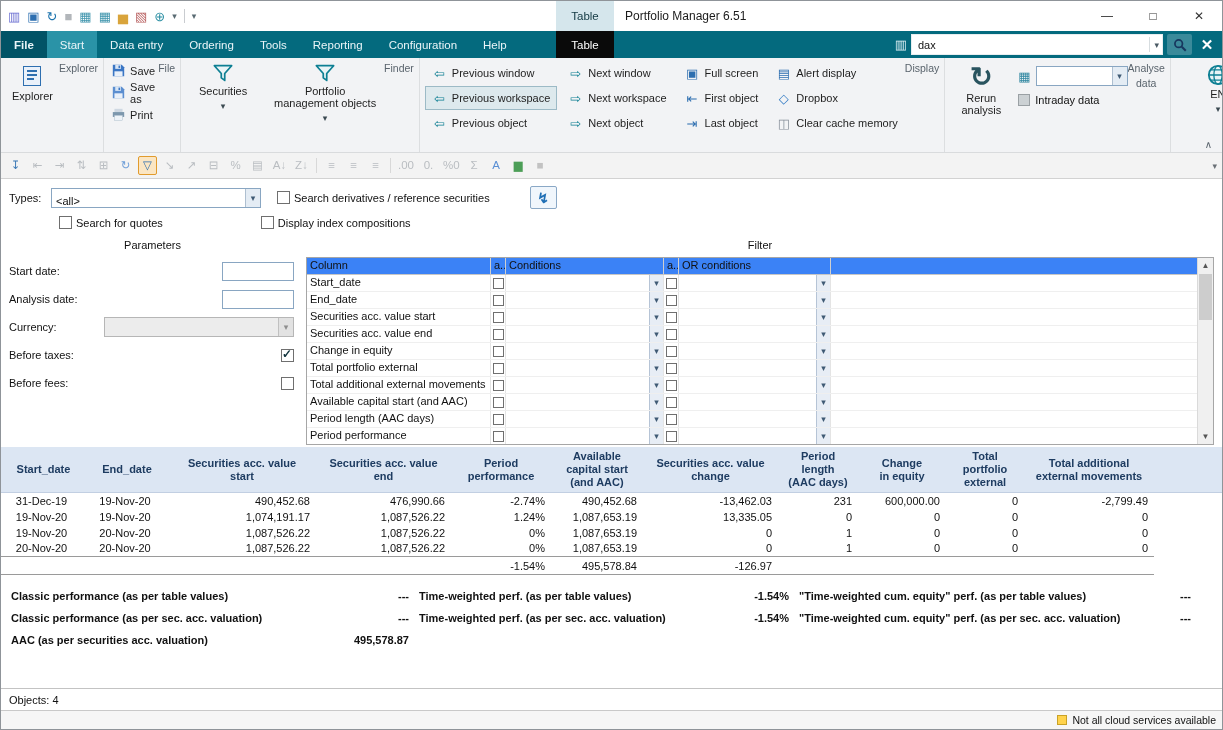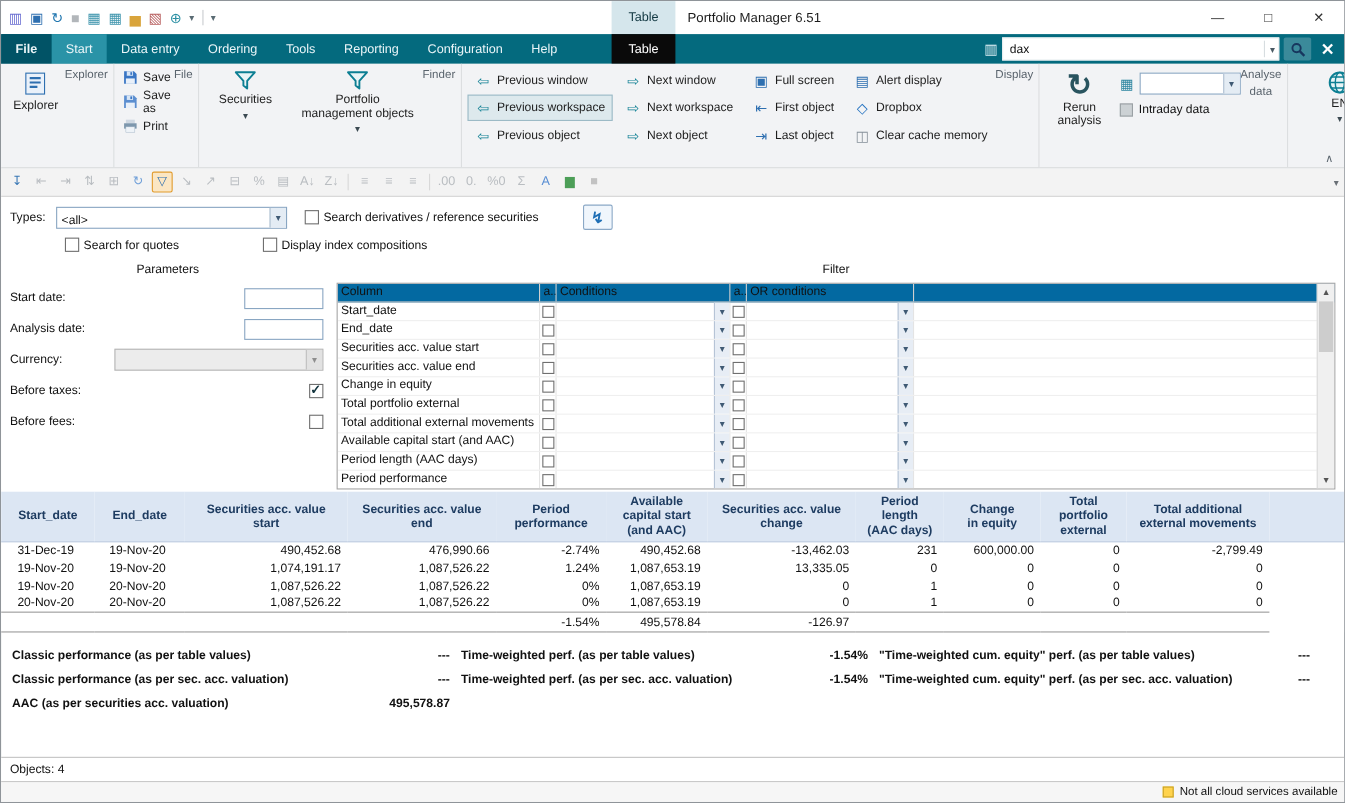--- a/index.html
+++ b/index.html
@@ -88,21 +88,21 @@
 
   
   .pf{flex:none;height:208px;display:flex;padding:0 8px 0 8px;background:#fff}
   .params{width:287px;flex:none;padding-top:2px}
   .panel-title{text-align:center;font-size:11px;height:18px}
   .prow{height:28px;position:relative;display:flex;align-items:center}
   .prow .ctrl{position:absolute;right:2px}
   .txt-input{width:72px;height:19px;border:1px solid #89a6c2;background:#fff}
   .filterpanel{flex:1;display:flex;flex-direction:column;padding-left:10px;padding-top:2px}
   .fgrid{flex:1;border:1px solid #a6a6a6;background:#fff;position:relative;overflow:hidden;display:flex;flex-direction:column}
-  .fg-head{display:flex;background:#0369a1;border-bottom:1px solid #c6c6c6;height:17px;flex:none}
+  .fg-head{display:flex;background:#3b82f6;border-bottom:1px solid #c6c6c6;height:17px;flex:none}
   .fg-h{padding:1px 3px;border-right:1px solid #cfcfcf;font-size:11px;overflow:hidden;white-space:nowrap}
   .fg-body{flex:1;overflow:hidden}
   .fg-row{display:flex;height:17px;border-bottom:1px solid #efefef}
   .fg-name{width:184px;border-right:1px solid #e4e4e4;padding:1px 3px;white-space:nowrap;overflow:hidden}
   .fg-cb{width:15px;border-right:1px solid #e4e4e4;display:flex;align-items:center;justify-content:center}
   .fg-cb .cb{width:11px;height:11px}
   .fg-combo{width:158px;border-right:1px solid #e4e4e4;position:relative}
   .fg-combo.or{width:152px}
   .fg-combo .combo-arrow{width:14px;background:#e7edf5;border-left:1px solid #b6c4d6}
   .fg-fill{flex:1}
@@ -418,21 +418,21 @@
         <span class="cb"></span>
         <span>Search derivatives / reference securities</span>
       </div>
       <div class="run-btn">↯</div>
     </div>
     <div class="q2">
       <div class="cbgroup" style="margin-left:50px">
         <span class="cb"></span>
         <span>Search for quotes</span>
       </div>
-      <div class="cbgroup" style="margin-left:76px">
+      <div class="cbgroup" style="margin-left:98px">
         <span class="cb"></span>
         <span>Display index compositions</span>
       </div>
     </div>
   </div>
 
   <div class="pf">
     <div class="params">
       <div class="panel-title">Parameters</div>
       <div class="prow">

